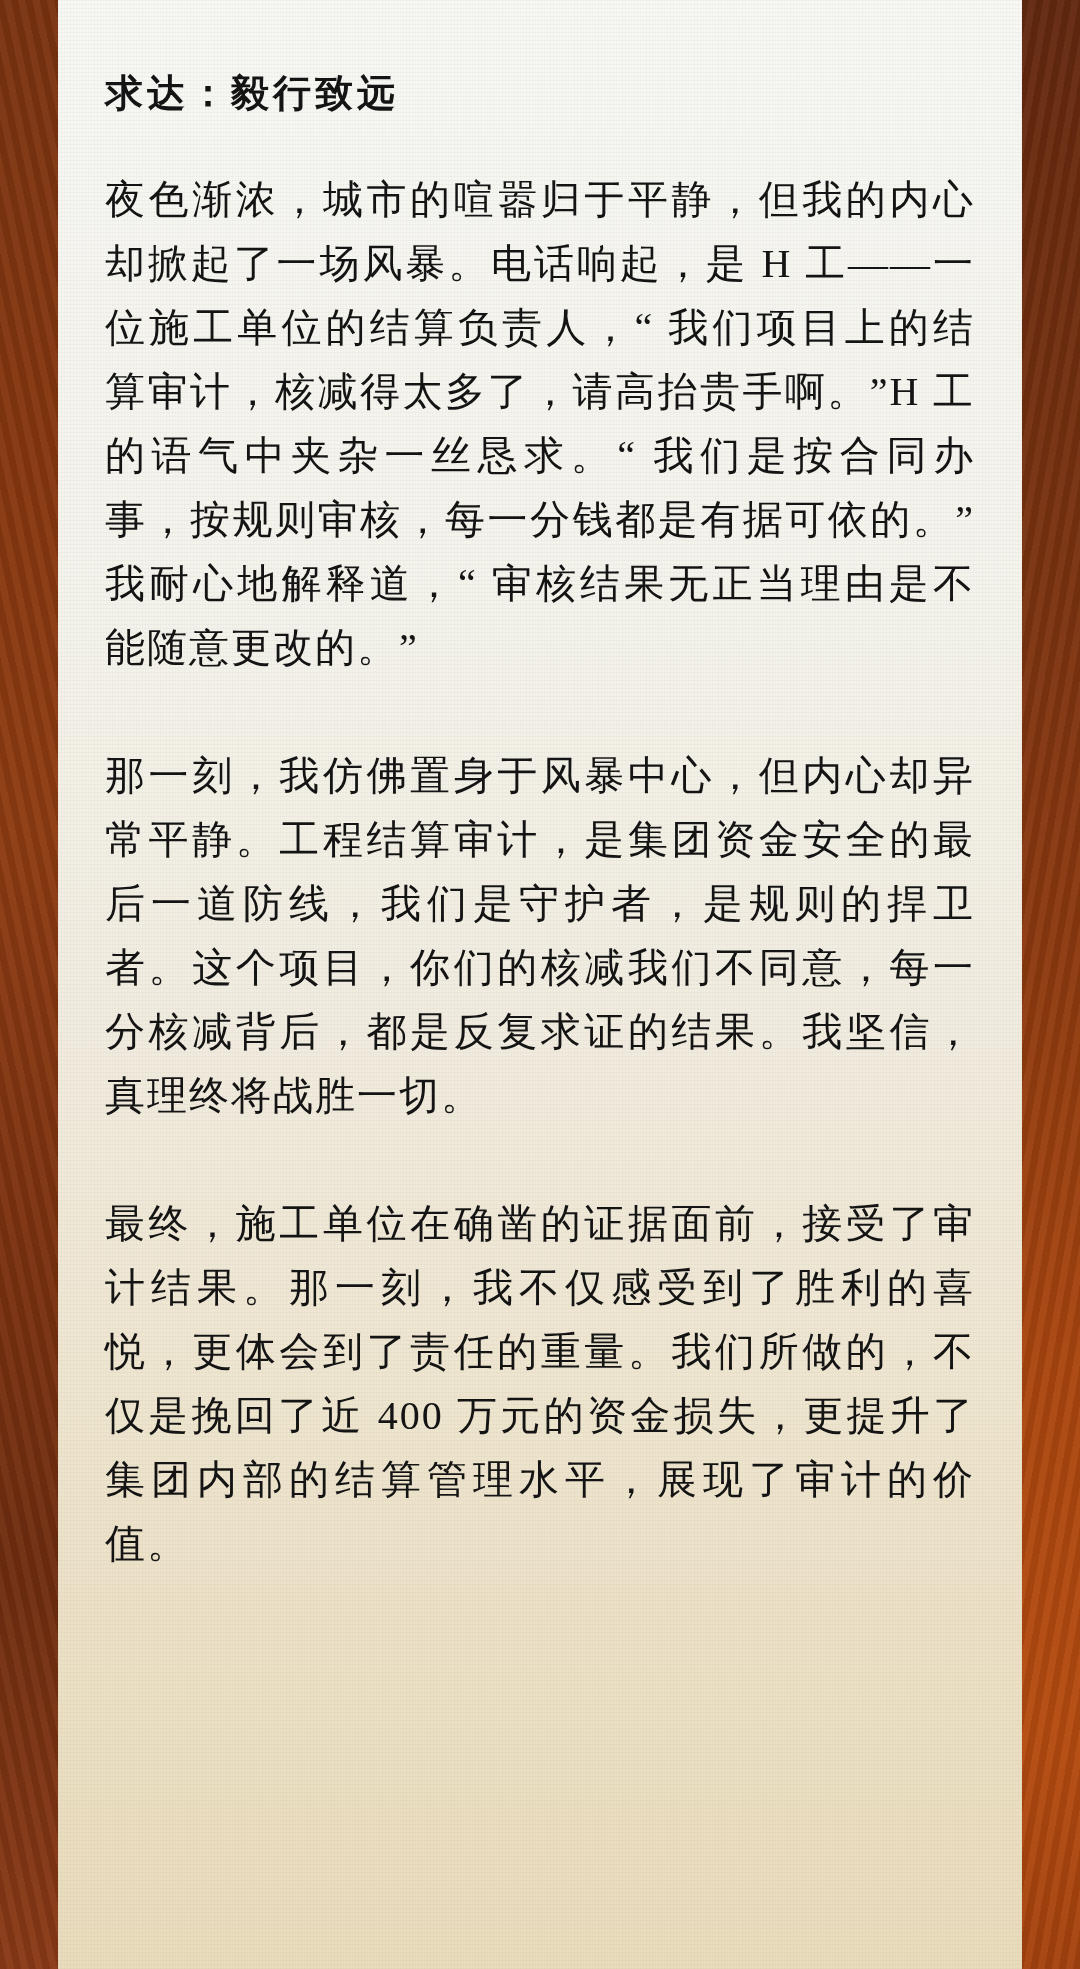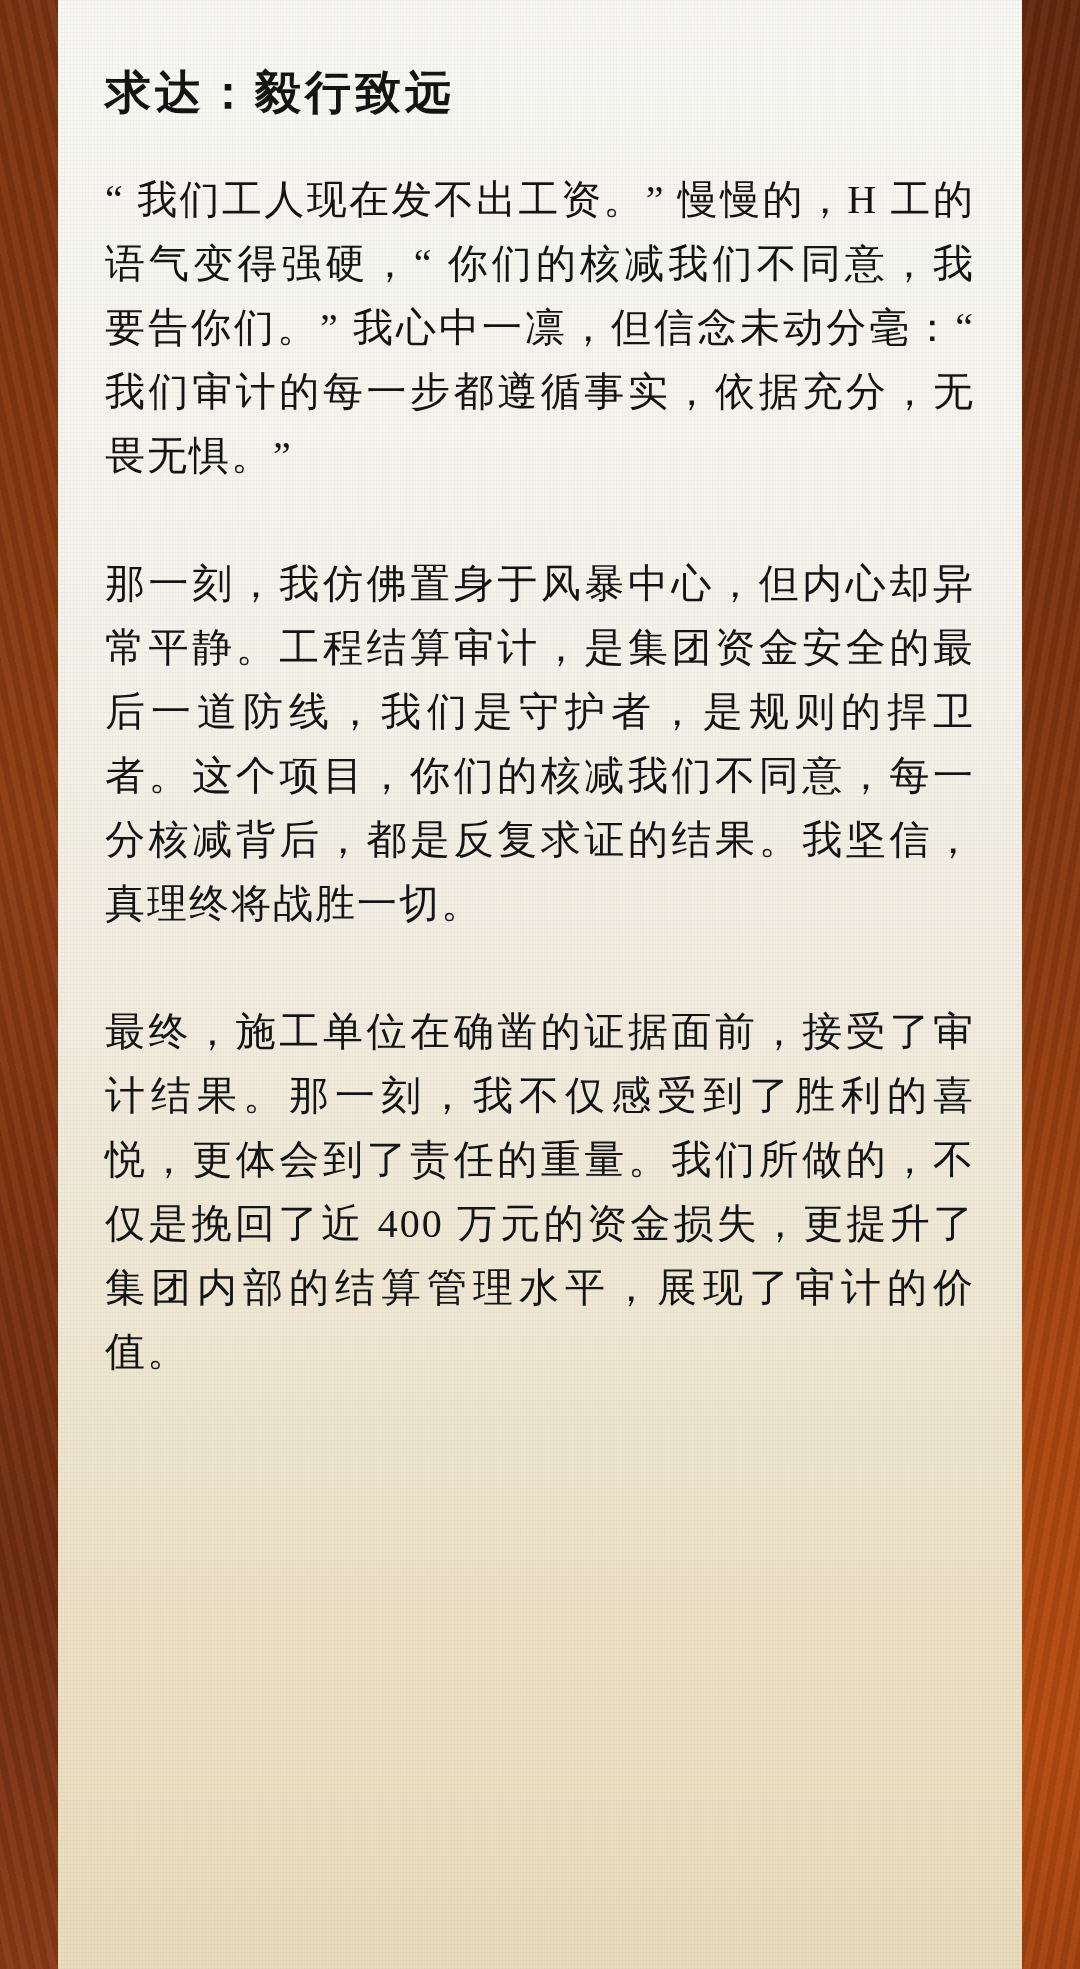--- a/index.html
+++ b/index.html
@@ -73,21 +73,21 @@
         #ebdfc4 86%,
         var(--paper-bottom, #e9dcbd) 100%);
   }
   .content {
     position: relative;
     padding: 62px 47px 0 47px;
     color: var(--text, #141414);
   }
   .article-title {
     margin: 0 0 44px 0;
-    font-size: 46px;
+    font-size: 38px;
     line-height: 62px;
     font-weight: bold;
     letter-spacing: 4px;
   }
   .article-paragraph {
     margin: 0 0 64px 0;
     font-size: 40px;
     line-height: 64px;
     letter-spacing: 2px;
     text-align: justify;
@@ -95,19 +95,19 @@
   }
 </style>
 </head>
 <body>
 
 <div class="page">
   <div class="side-border left"></div>
   <div class="paper">
     <div class="content">
       <h1 class="article-title">求达：毅行致远</h1>
-      <p class="article-paragraph">“ 我们工人现在发不出工资。” 慢慢的，H 工的语气变得强硬，“ 你们的核减我们不同意，我要告你们。” 我心中一凛，但信念未动分毫：“ 我们审计的每一步都遵循事实，依据充分，无畏无惧。”</p>
+      <p class="article-paragraph">夜色渐浓，城市的喧嚣归于平静，但我的内心却掀起了一场风暴。电话响起，是 H 工——一位施工单位的结算负责人，“ 我们项目上的结算审计，核减得太多了，请高抬贵手啊。”H 工的语气中夹杂一丝恳求。“ 我们是按合同办事，按规则审核，每一分钱都是有据可依的。” 我耐心地解释道，“ 审核结果无正当理由是不能随意更改的。”</p>
       <p class="article-paragraph">那一刻，我仿佛置身于风暴中心，但内心却异常平静。工程结算审计，是集团资金安全的最后一道防线，我们是守护者，是规则的捍卫者。这个项目，你们的核减我们不同意，每一分核减背后，都是反复求证的结果。我坚信，真理终将战胜一切。</p>
       <p class="article-paragraph">最终，施工单位在确凿的证据面前，接受了审计结果。那一刻，我不仅感受到了胜利的喜悦，更体会到了责任的重量。我们所做的，不仅是挽回了近 400 万元的资金损失，更提升了集团内部的结算管理水平，展现了审计的价值。</p>
     </div>
   </div>
   <div class="side-border right"></div>
 </div>
 
 </body></html>

